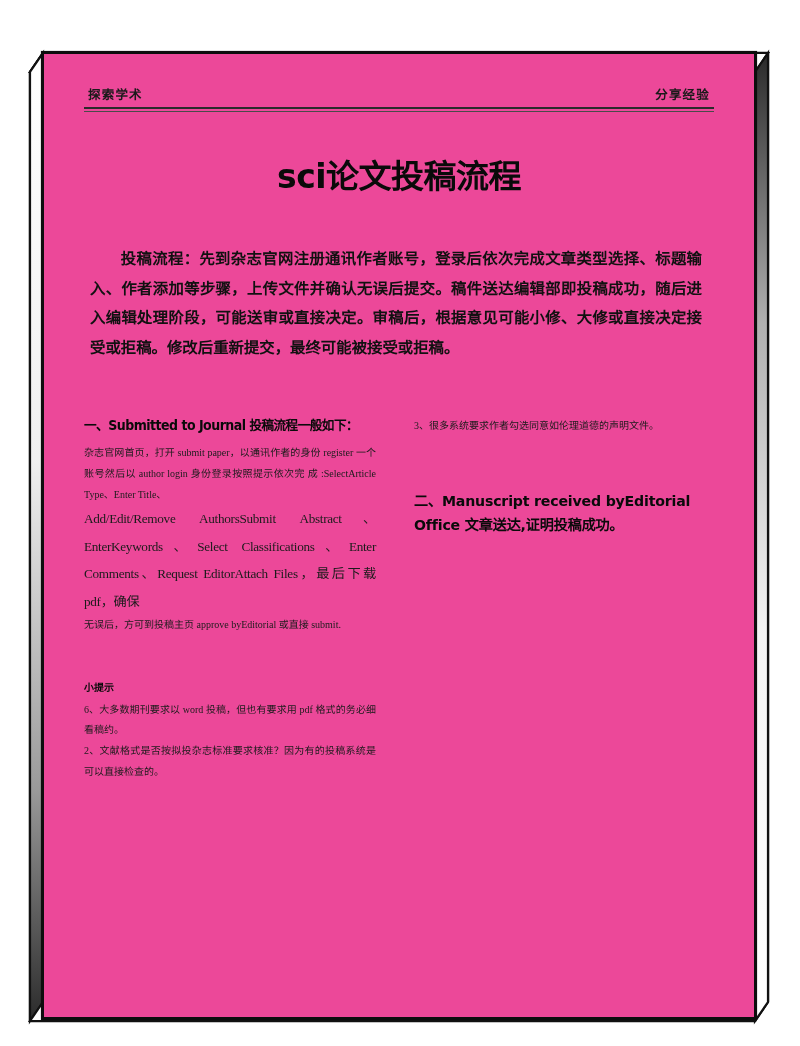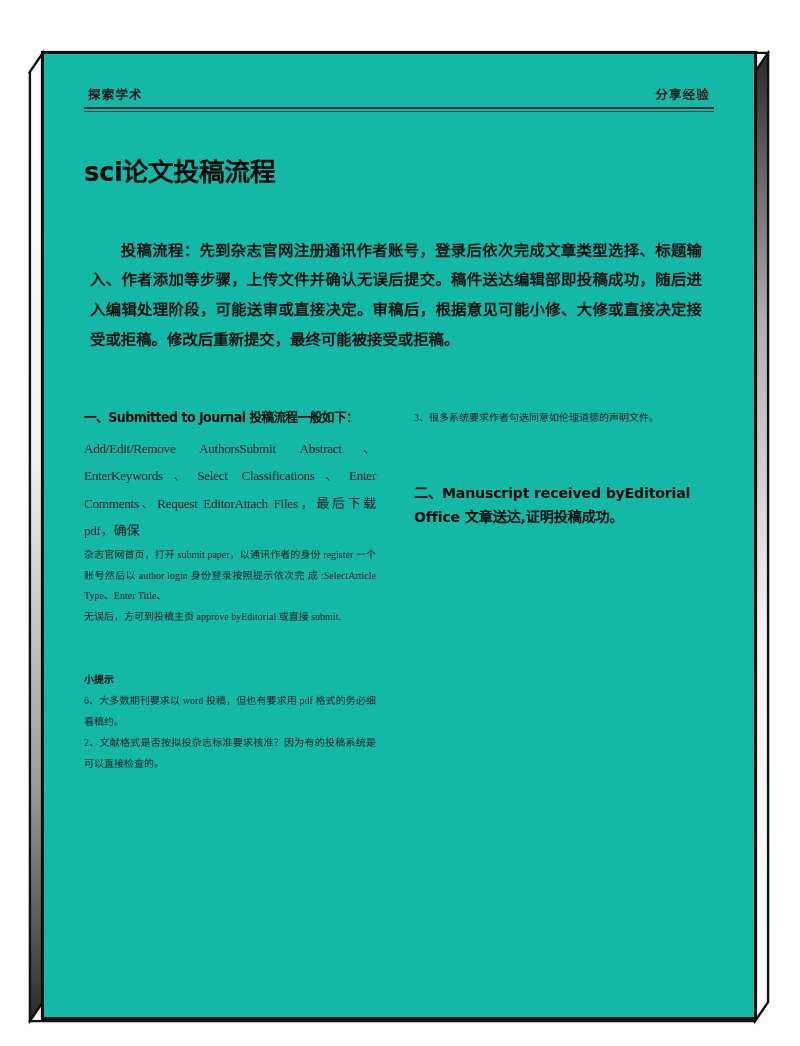--- a/index.html
+++ b/index.html
@@ -31,21 +31,21 @@
 
   
   .page {
     position: absolute;
     left: 44px;
     top: 54px;
     width: 710px;
     height: 963px;
     box-sizing: border-box;
     padding: 30px 40px 20px 40px;
-    background: #14b8a6;
+    background: #ec4899;
   }
 
   
   .running-header {
     display: flex;
     justify-content: space-between;
     align-items: flex-end;
     font-family: "Liberation Serif", "DejaVu Serif", serif;
     font-weight: bold;
     font-size: 12.5px;
@@ -55,23 +55,24 @@
   }
   .rule-double {
     margin-top: 1px;
     border-top: 2.6px solid #2b2b2b;
     border-bottom: 1px solid #4a4a4a;
     height: 2px;
   }
 
   
   .doc-title {
+    text-align: center;
     font-family: "DejaVu Sans", "Liberation Sans", sans-serif;
     font-weight: bold;
-    font-size: 26px;
+    font-size: 33px;
     letter-spacing: -0.5px;
     color: #0a0a0a;
     margin: 46px 0 0 0;
     line-height: 1.15;
   }
 
   
   .intro {
     margin: 48px 12px 0 6px;
     font-family: "Liberation Serif", "DejaVu Serif", serif;
@@ -204,23 +205,23 @@
   <h1 class="doc-title">sci论文投稿流程</h1>
 
   <p class="intro">投稿流程：先到杂志官网注册通讯作者账号，登录后依次完成文章类型选择、标题输入、作者添加等步骤，上传文件并确认无误后提交。稿件送达编辑部即投稿成功，随后进入编辑处理阶段，可能送审或直接决定。审稿后，根据意见可能小修、大修或直接决定接受或拒稿。修改后重新提交，最终可能被接受或拒稿。</p>
 
   <div class="columns">
 
     <div class="col">
 
       <div class="sec-heading">一、Submitted to Journal 投稿流程一般如下：</div>
 
+      <p class="body-text">杂志官网首页，打开 submit paper，以通讯作者的身份 register 一个账号然后以 author login 身份登录按照提示依次完 成 :SelectArticle Type、Enter Title、</p>
+
       <p class="body-text dense">Add/Edit/Remove AuthorsSubmit Abstract、EnterKeywords、Select Classifications、Enter Comments、Request EditorAttach Files，最后下载 pdf，确保</p>
-
-      <p class="body-text">杂志官网首页，打开 submit paper，以通讯作者的身份 register 一个账号然后以 author login 身份登录按照提示依次完 成 :SelectArticle Type、Enter Title、</p>
 
       <p class="body-text">无误后，方可到投稿主页 approve byEditorial 或直接 submit.</p>
 
       <div class="tip-block">
         <div class="sec-heading tip">小提示</div>
 
         <p class="body-text">6、大多数期刊要求以 word 投稿，但也有要求用 pdf 格式的务必细看稿约。</p>
 
         <p class="body-text para-gap-sm">2、文献格式是否按拟投杂志标准要求核准？因为有的投稿系统是可以直接检查的。</p>
       </div>

